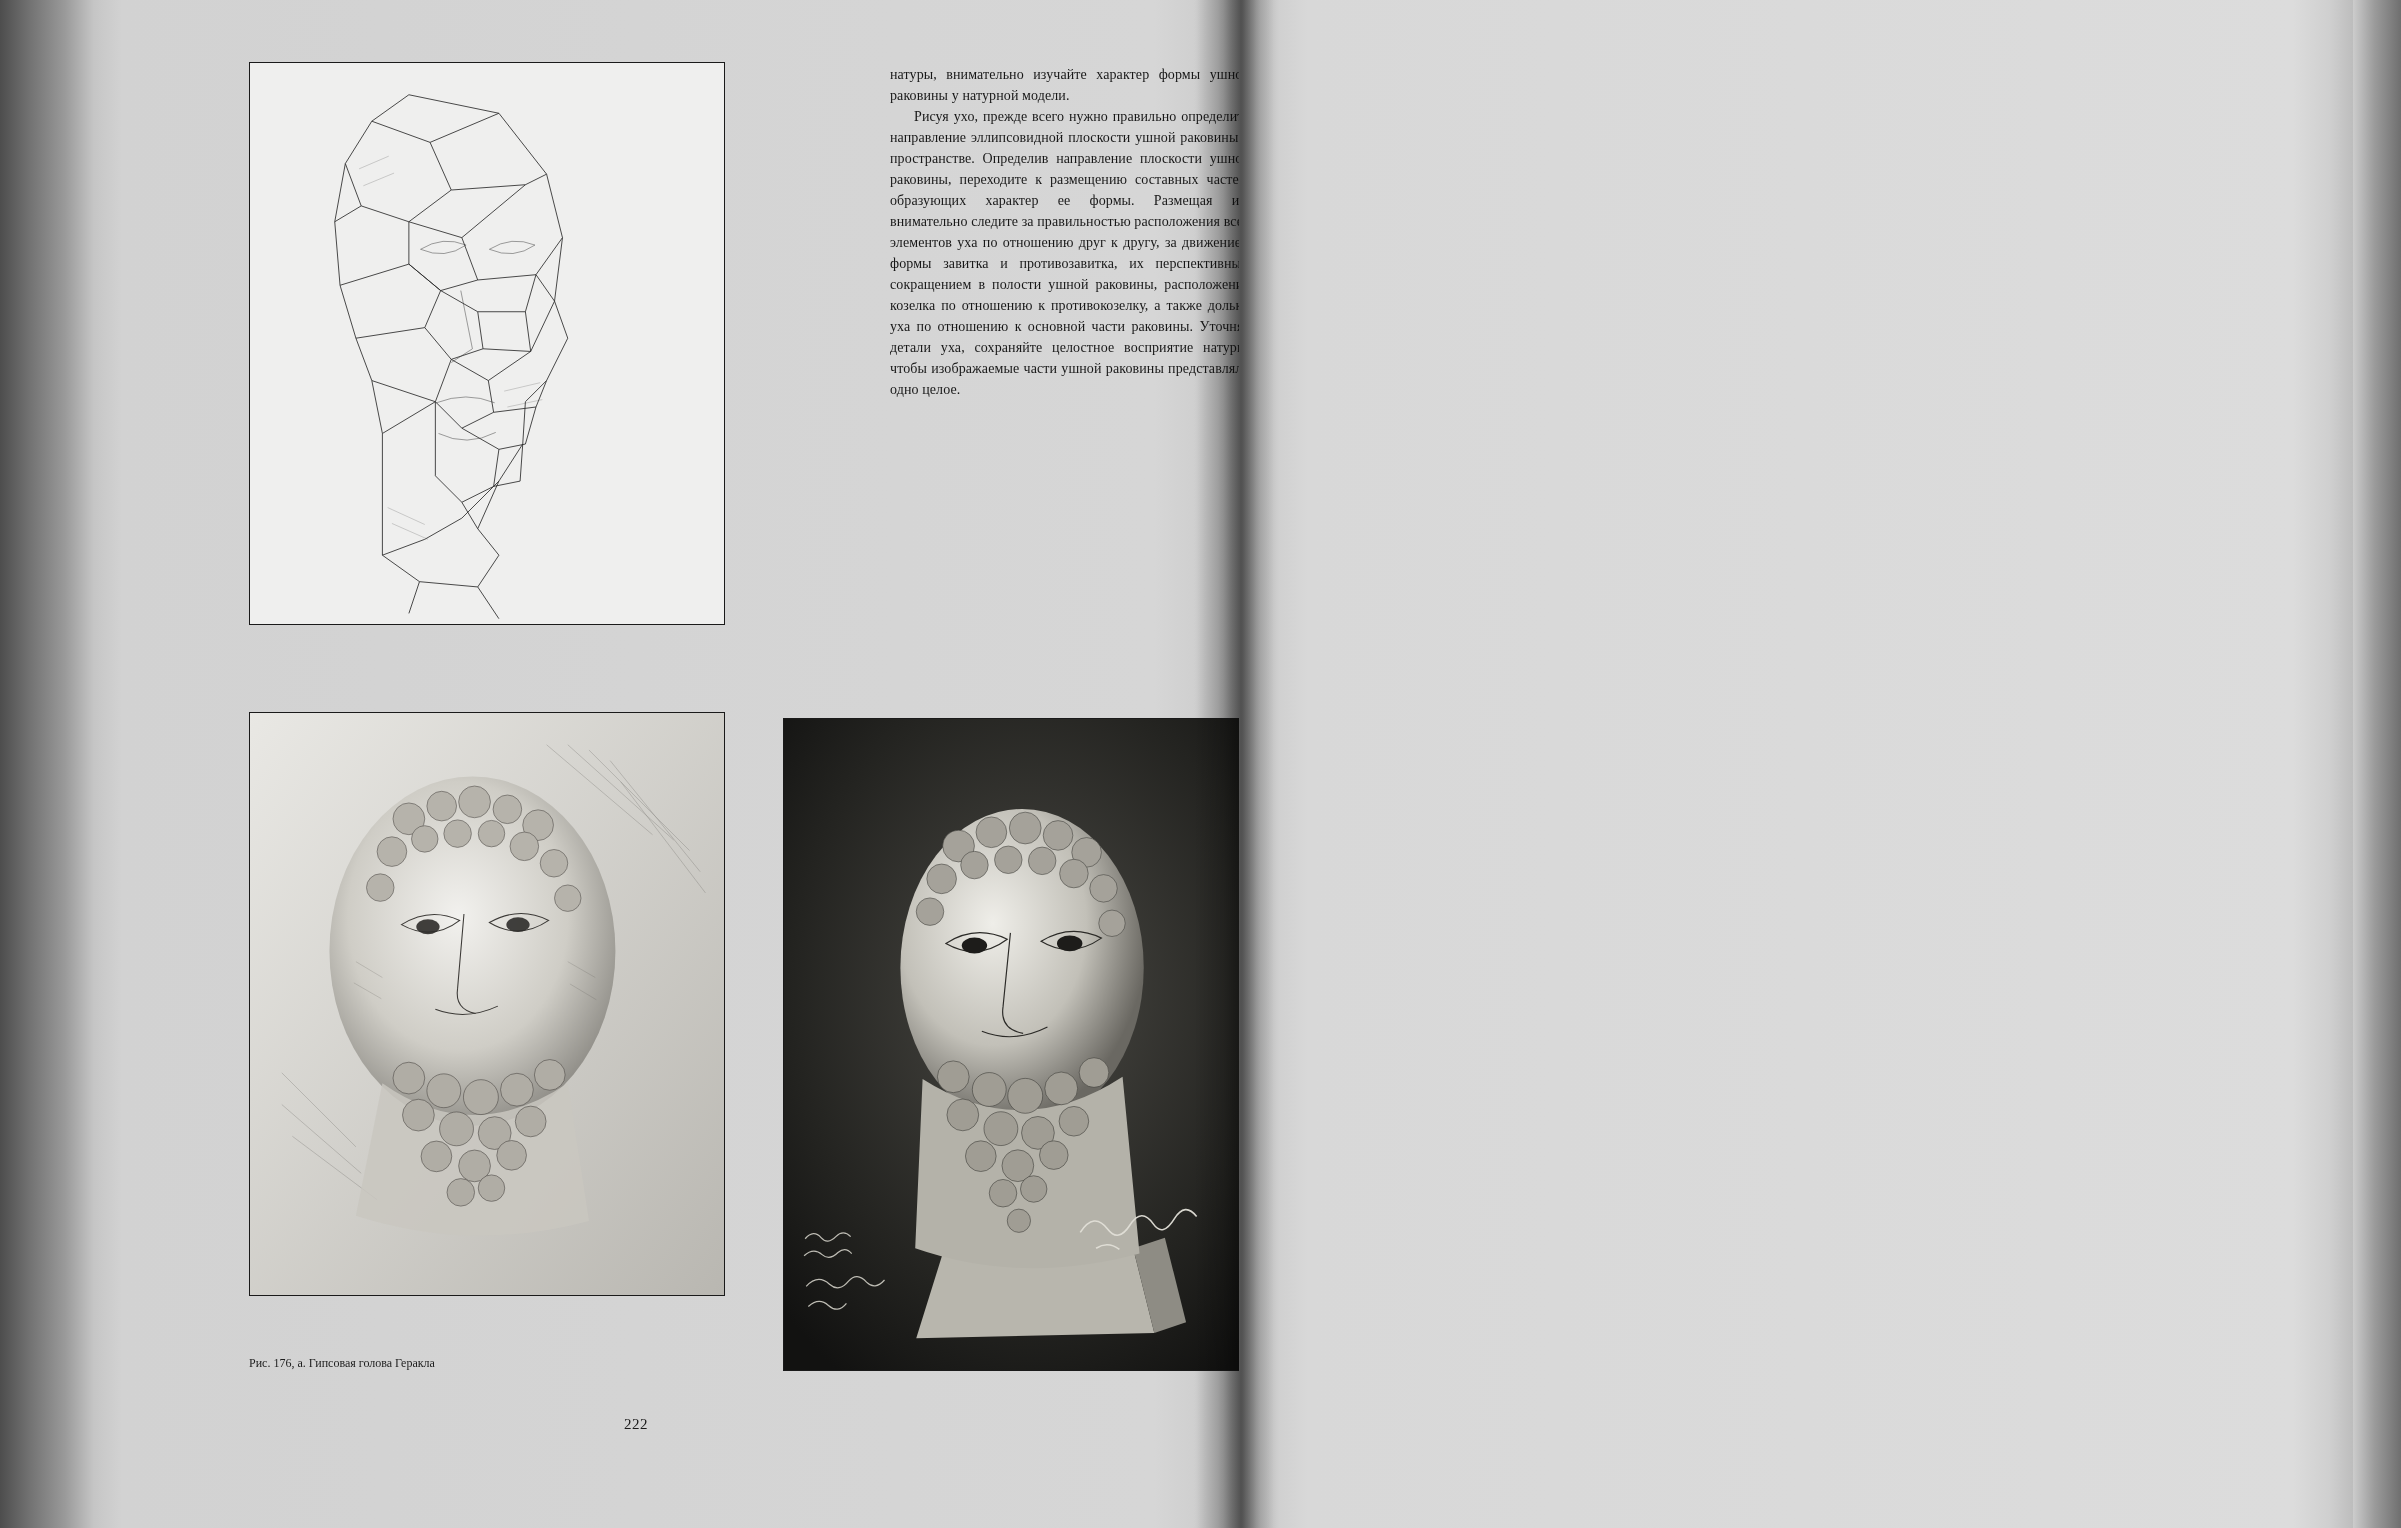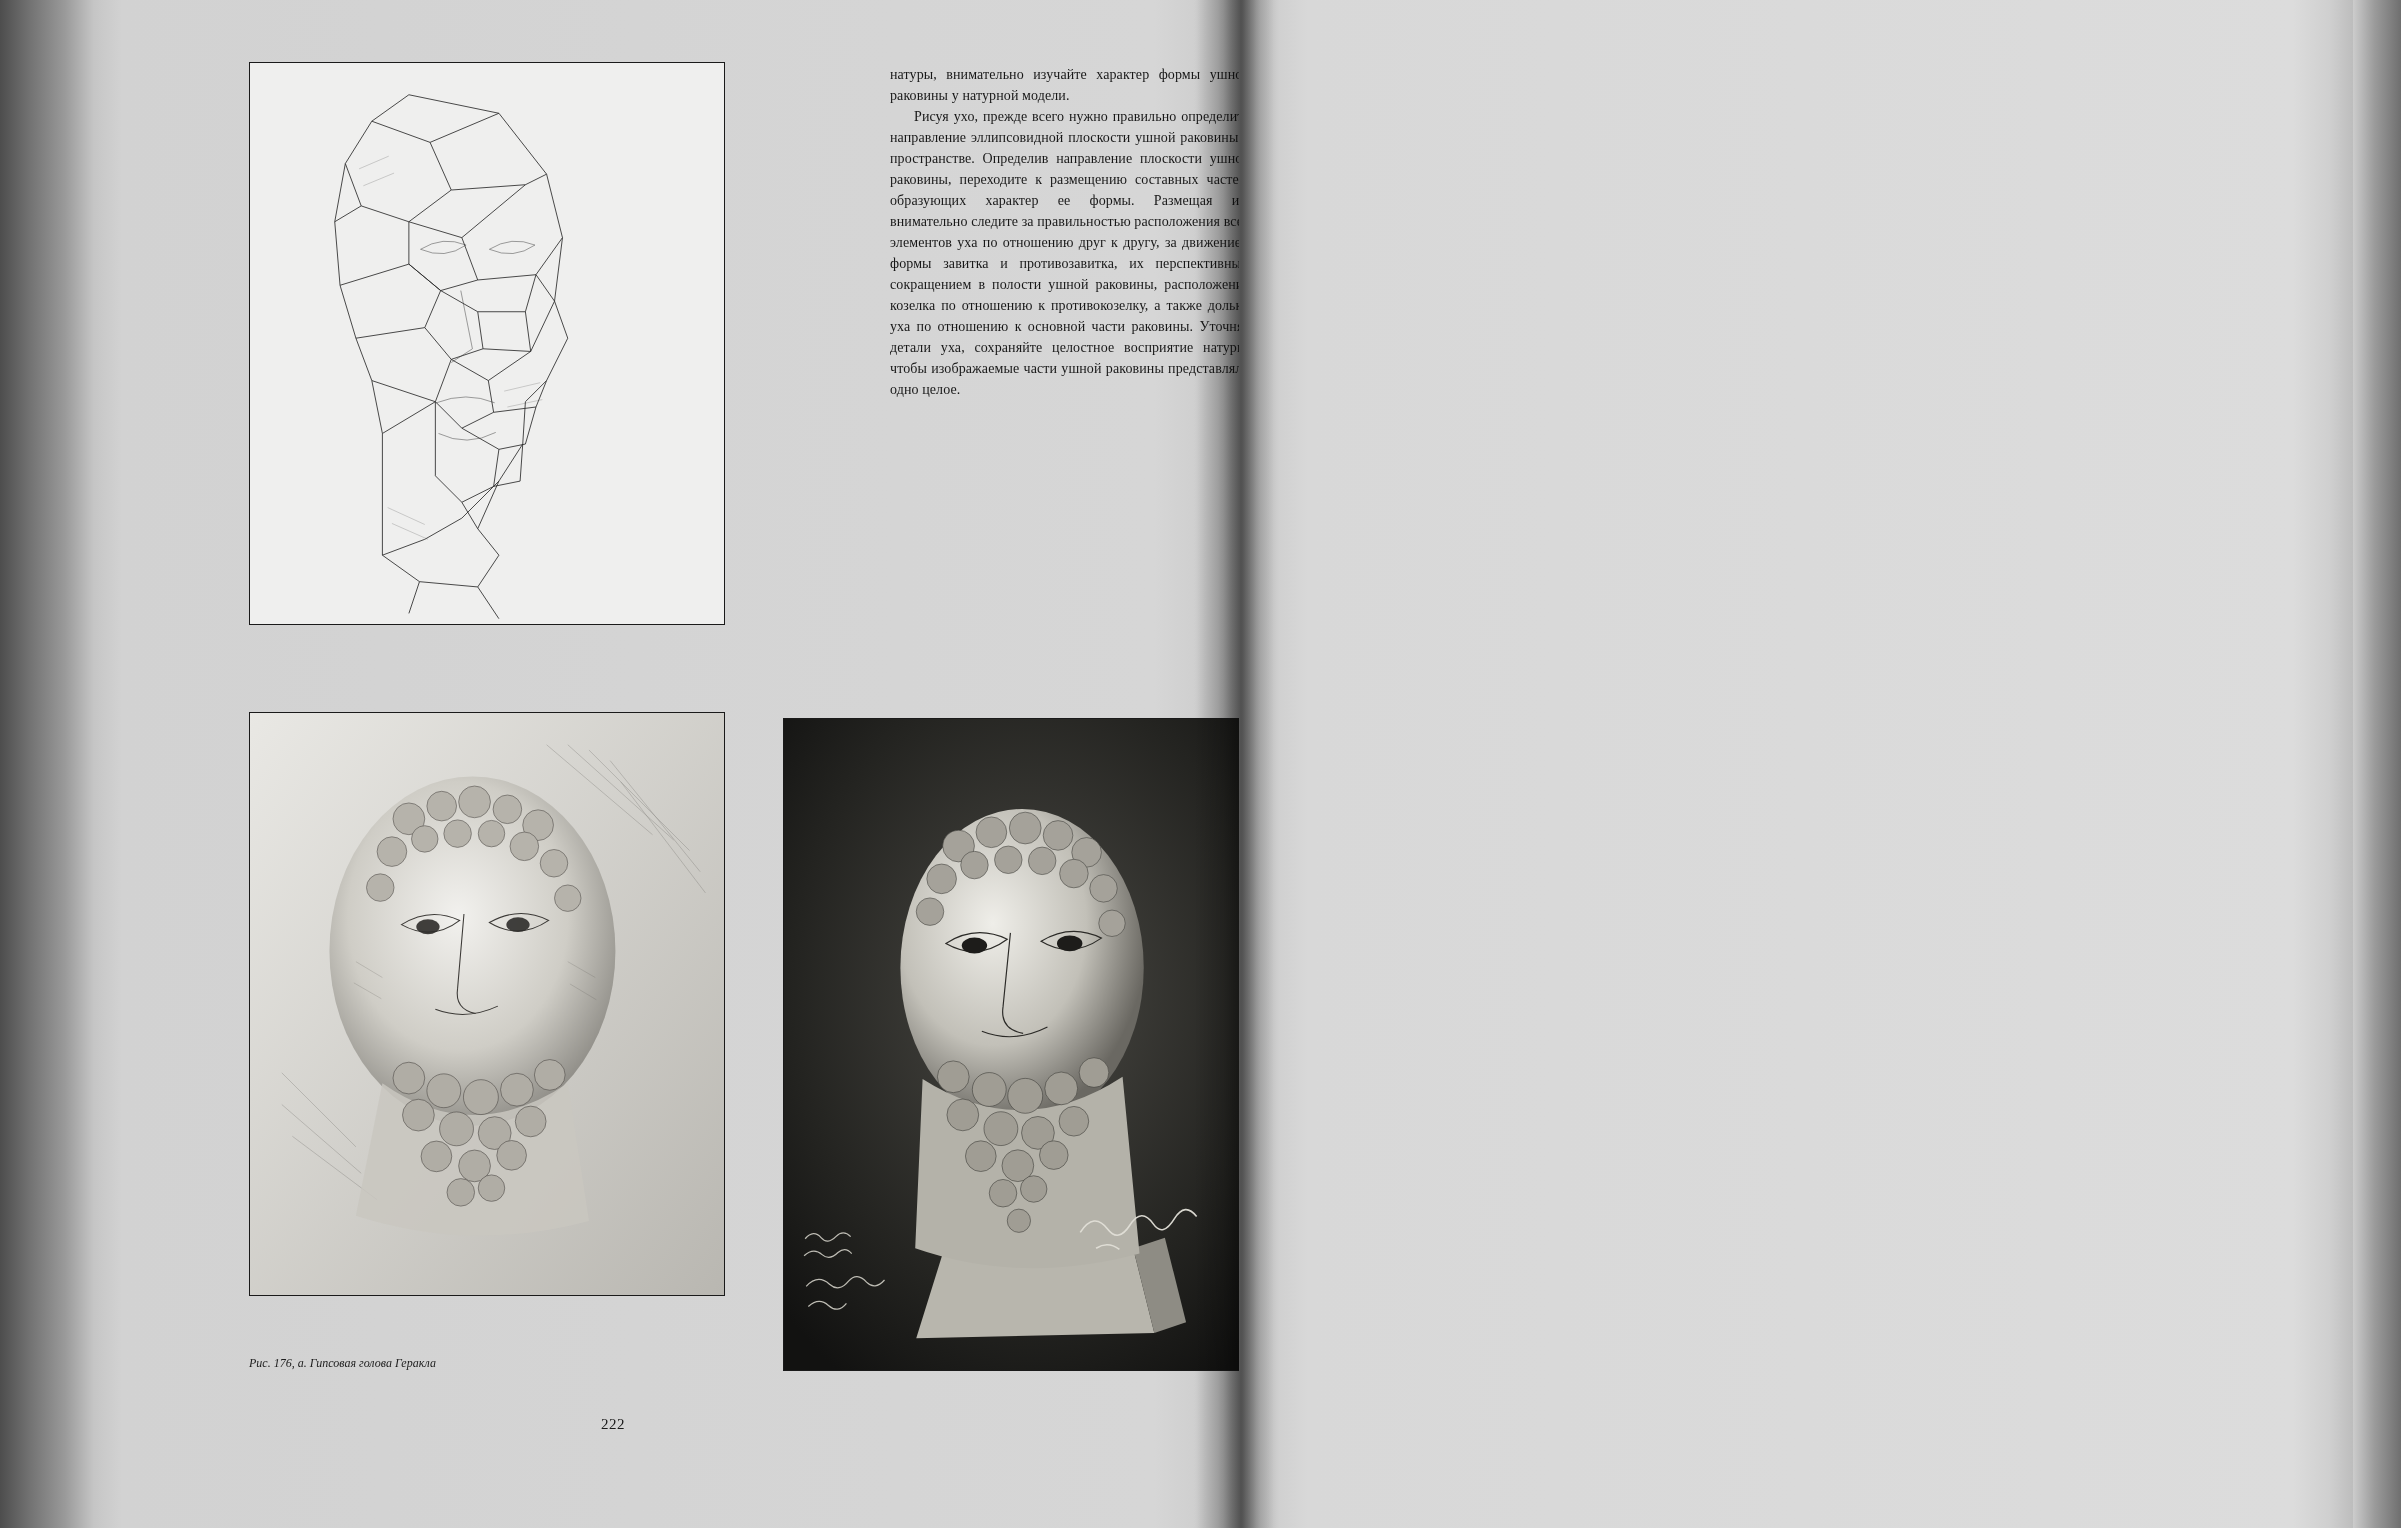--- a/index.html
+++ b/index.html
@@ -88,34 +88,33 @@
     background: #efefee;
     overflow: hidden;
   }
   .fig-a { left: 159px;  top: 62px;  width: 474px;  height: 561px; }
   .fig-b { left: 159px;  top: 712px; width: 474px;  height: 582px; }
   .fig-c { left: 693px; top: 718px; width: 492px;  height: 651px; background:#20201e; }
 
   .caption {
     position: absolute;
     font-family: "Liberation Serif", serif;
-    font-style: italic;
     font-size: 12px;
     color: #1d1d1d;
     white-space: nowrap;
   }
   .cap-a { left: 159px;  top: 1356px; }
 
   .folio {
     position: absolute;
     font-size: 15px;
     color: #1a1a1a;
     letter-spacing: 0.5px;
   }
-  .folio-left  { left: 511px; top: 1416px; }
+  .folio-left  { left: 534px; top: 1416px; }
 
   
   .art { position: absolute; inset: 0; }
   .art svg { width: 100%; height: 100%; display: block; }
 </style>
 </head>
 <body>
 
 <div class="spread">
 

